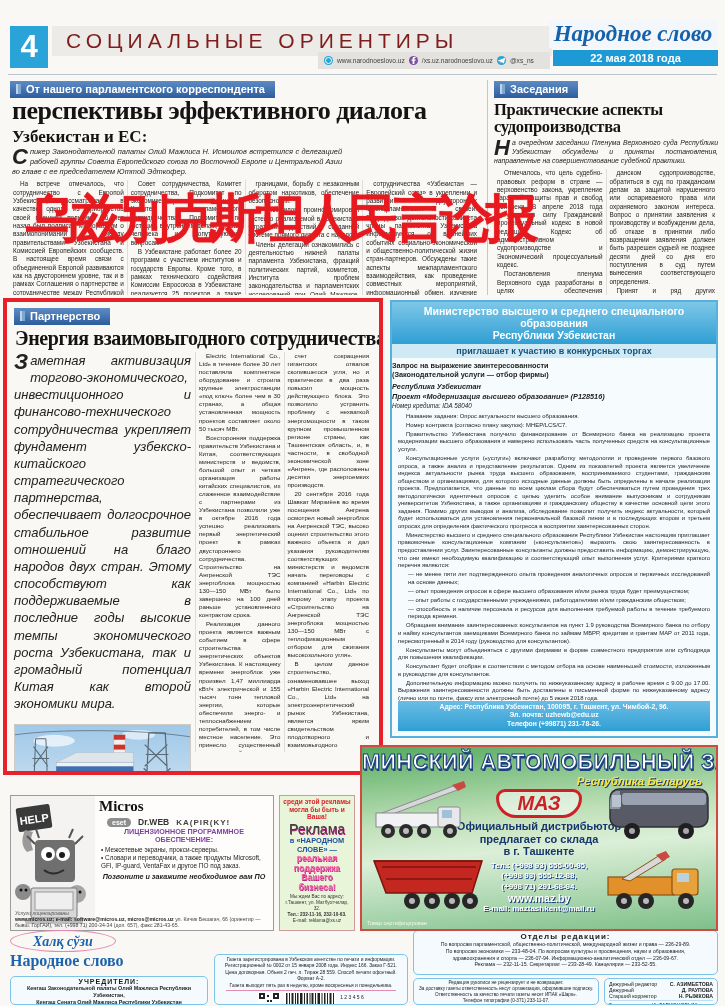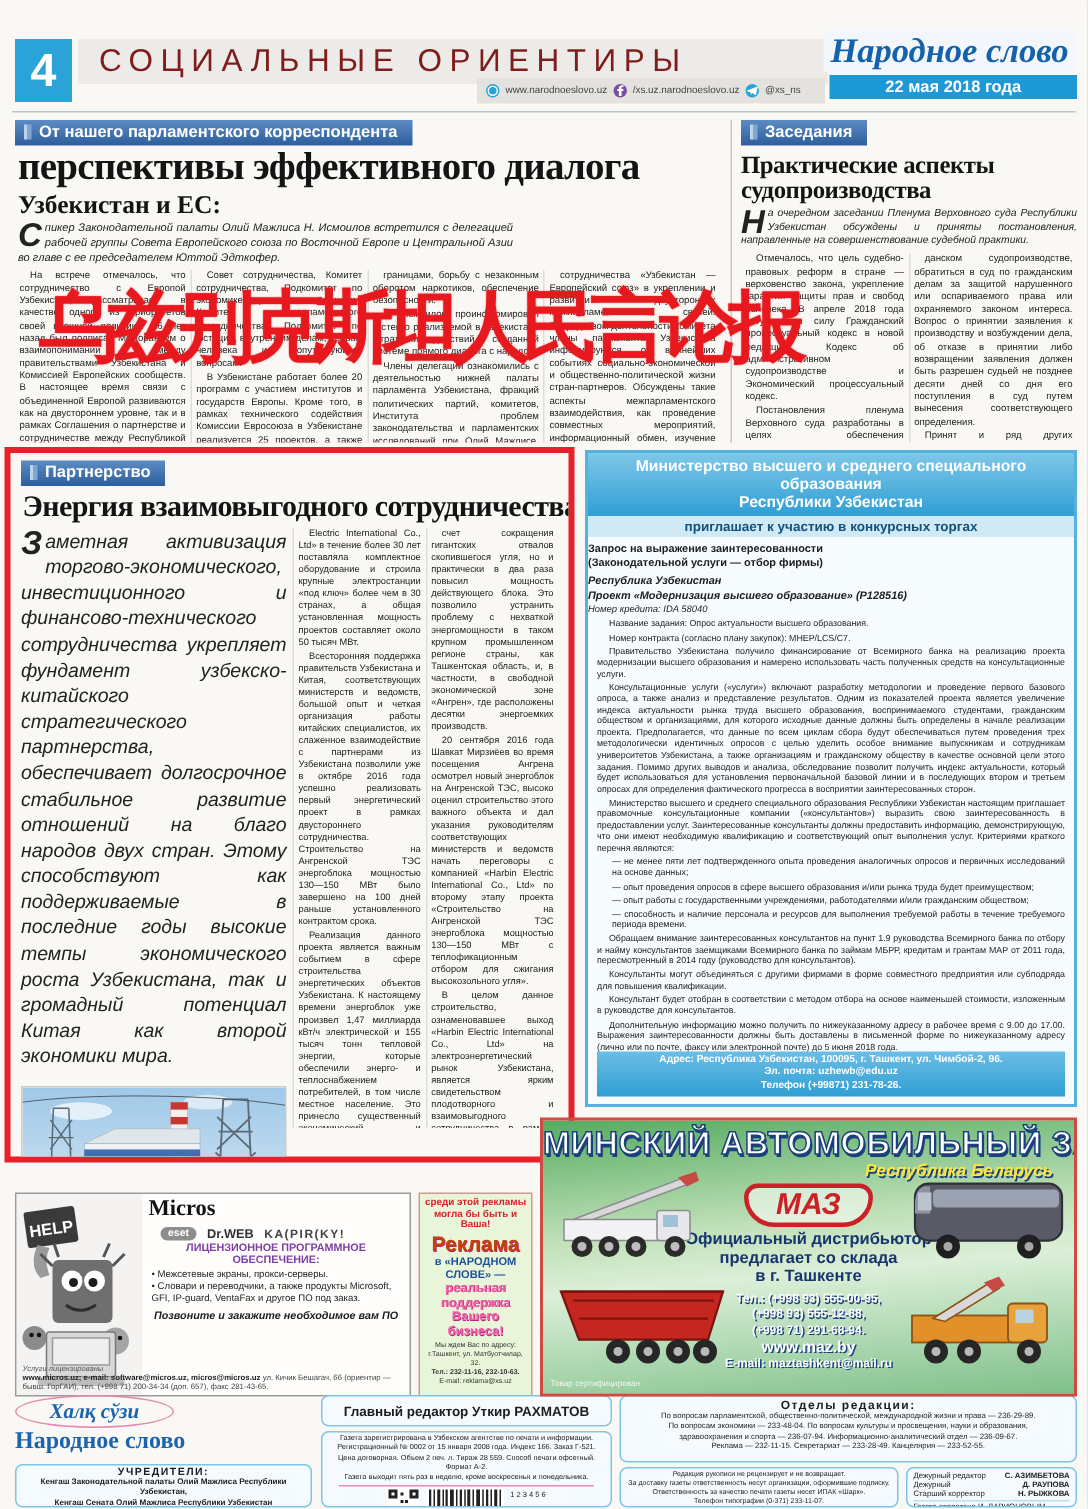--- a/index.html
+++ b/index.html
@@ -125,21 +125,21 @@
   .av-lic { color:#7d3fa3; font-weight:bold; font-size:7.2px; text-align:center; line-height:1.15; }
   .av-list { font-size:6.4px; line-height:1.3; margin:1px 0 1px 2px; }
   .av-cta { font-style:italic; font-weight:bold; font-size:7.2px; text-align:center; margin-top:1px; }
   .av-licensed { position:absolute; left:4px; bottom:14px; font-style:italic; font-size:5px; color:#555; }
   .av-contacts { position:absolute; left:4px; right:4px; bottom:2px; font-size:5.2px; font-weight:bold; }
 
   
   .rk { position:absolute; left:279px; top:795px; width:76px; height:136px; border:1px solid #cf9a9a;
         background:#e9f5d9; overflow:hidden; text-align:center; padding:2px; }
   .rk-l1 { color:#d6232a; font-weight:bold; font-size:6.6px; line-height:1.15; }
-  .rk-word { color:#c2410c; font-weight:bold; font-size:14px; text-shadow:0.5px 0.5px 0 #b8247c; }
+  .rk-word { color:#404040; font-weight:normal; font-size:14px; text-shadow:0.5px 0.5px 0 #b8247c; }
   .rk-l2 { color:#1d4f9e; font-weight:bold; font-size:7.4px; line-height:1.2; }
   .rk-l3 { color:#f263a8; font-weight:bold; font-size:8.6px; line-height:1.1; text-shadow:0.5px 0.5px 0 #b8247c; }
   .rk-addr { font-size:4.7px; color:#333; margin-top:2px; line-height:1.25; }
   .rk-addr b { display:block; }
 
   
   .fbox { position:absolute; border:1.5px solid #7cc5e8; border-radius:5px; background:#f4fafd; overflow:hidden; }
   .f-logo { position:absolute; left:10px; top:930px; width:198px; height:44px; }
   .f-oval { display:inline-block; border:1.5px solid #e58ab0; border-radius:50%; padding:1px 22px; }
   .f-halk { font-family:"Liberation Serif", serif; font-weight:bold; font-style:italic; font-size:14px; color:#1c63ae; }
@@ -491,21 +491,20 @@
     </span>
     <div class="f-ns">Народное слово</div>
   </div>
   <div class="fbox f-found">
     <div class="f-found-t">УЧРЕДИТЕЛИ:</div>
     <div class="f-found-b">
         <p>Кенгаш Законодательной палаты Олий Мажлиса Республики Узбекистан,</p>
         <p>Кенгаш Сената Олий Мажлиса Республики Узбекистан</p>
       </div>
   </div>
-  <div class="fbox f-editor">Главный редактор Уткир РАХМАТОВ</div>
   <div class="fbox f-reg">
     <div>
         <p>Газета зарегистрирована в Узбекском агентстве по печати и информации.</p>
         <p>Регистрационный № 0002 от 15 января 2008 года. Индекс 166. Заказ Г-521.</p>
         <p>Цена договорная. Объем 2 печ. л. Тираж 28 559. Способ печати офсетный. Формат А-2.</p>
         <p>Газета выходит пять раз в неделю, кроме воскресенья и понедельника.</p>
       </div>
     <div class="rule"></div>
     <div class="f-reg-codes">
       <svg width="22" height="22" viewBox="0 0 22 22">

